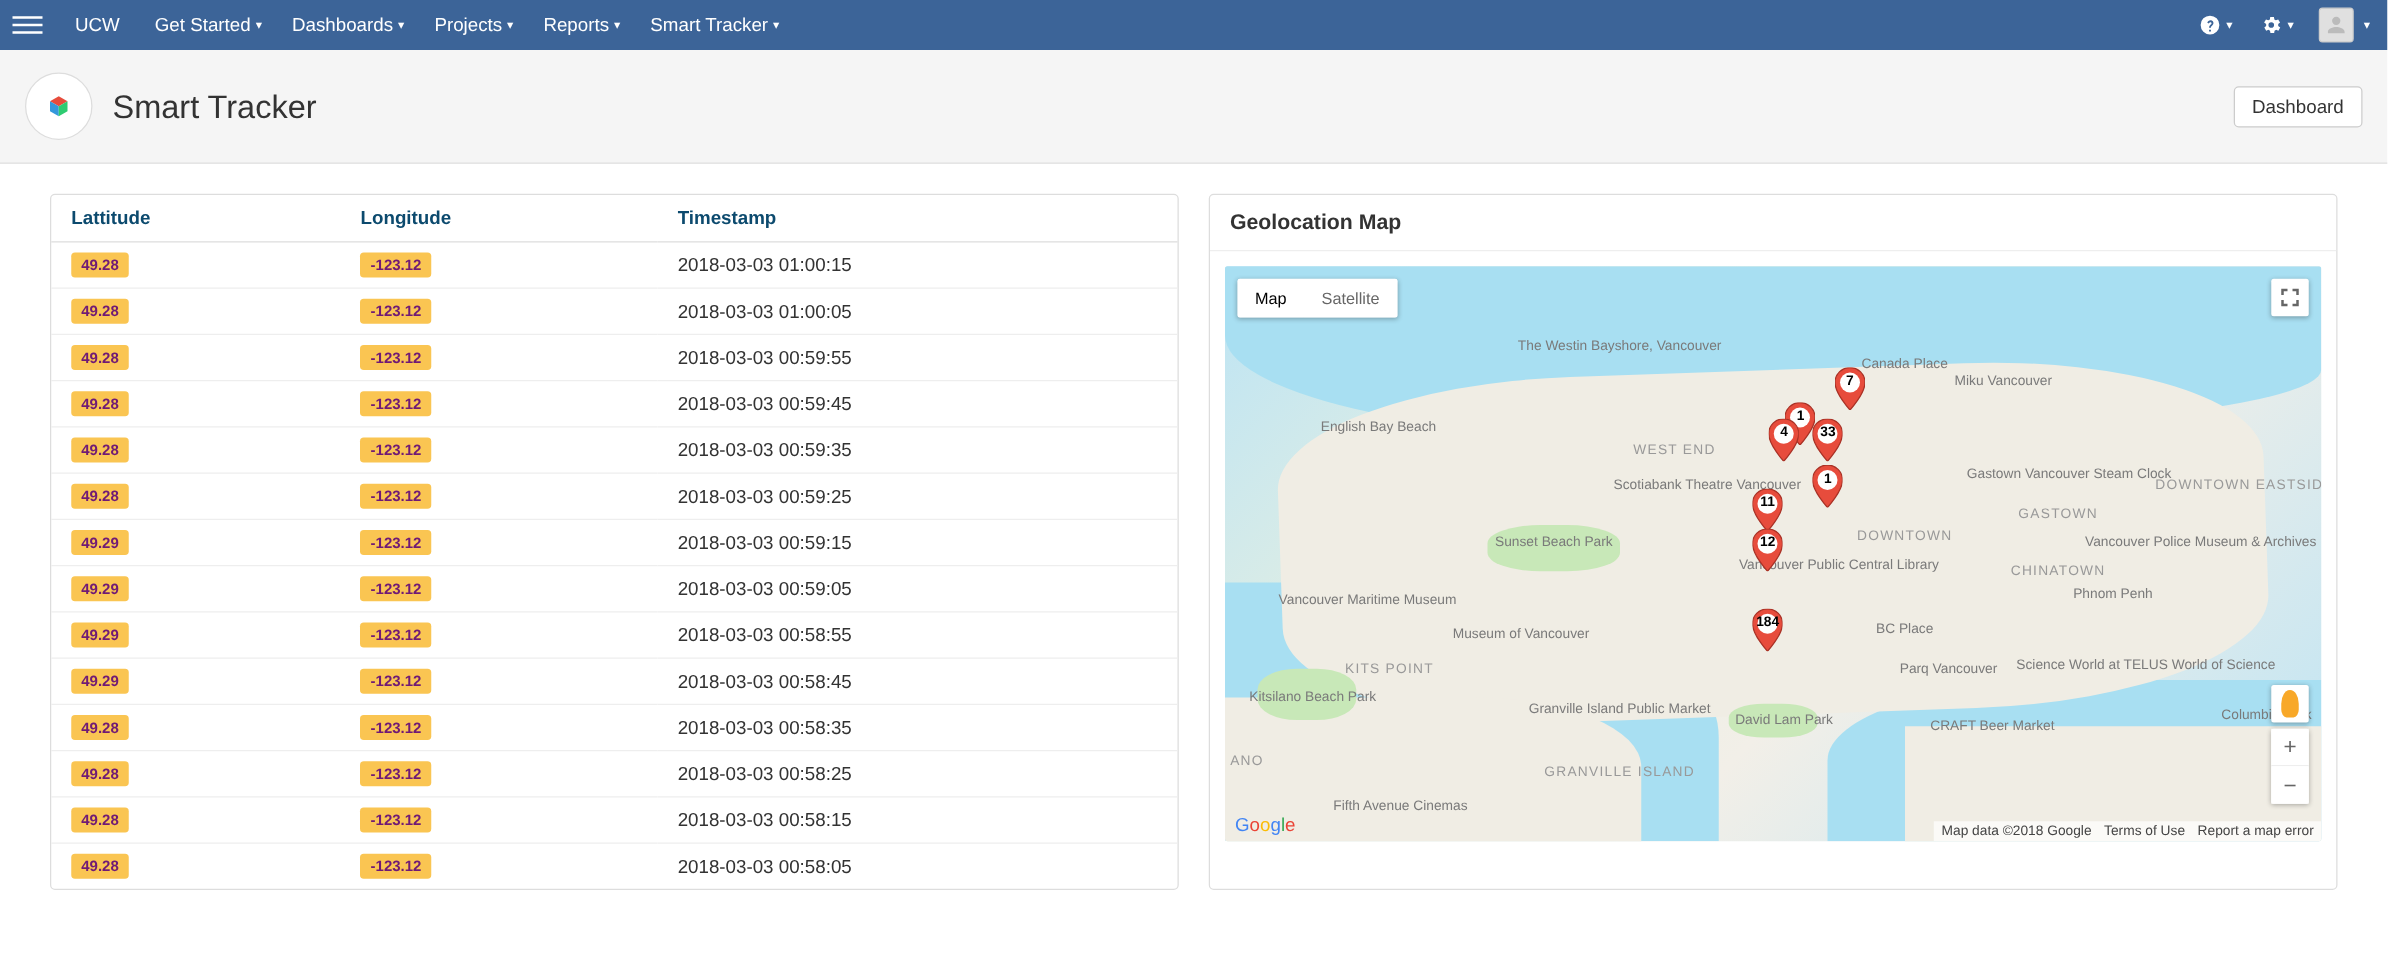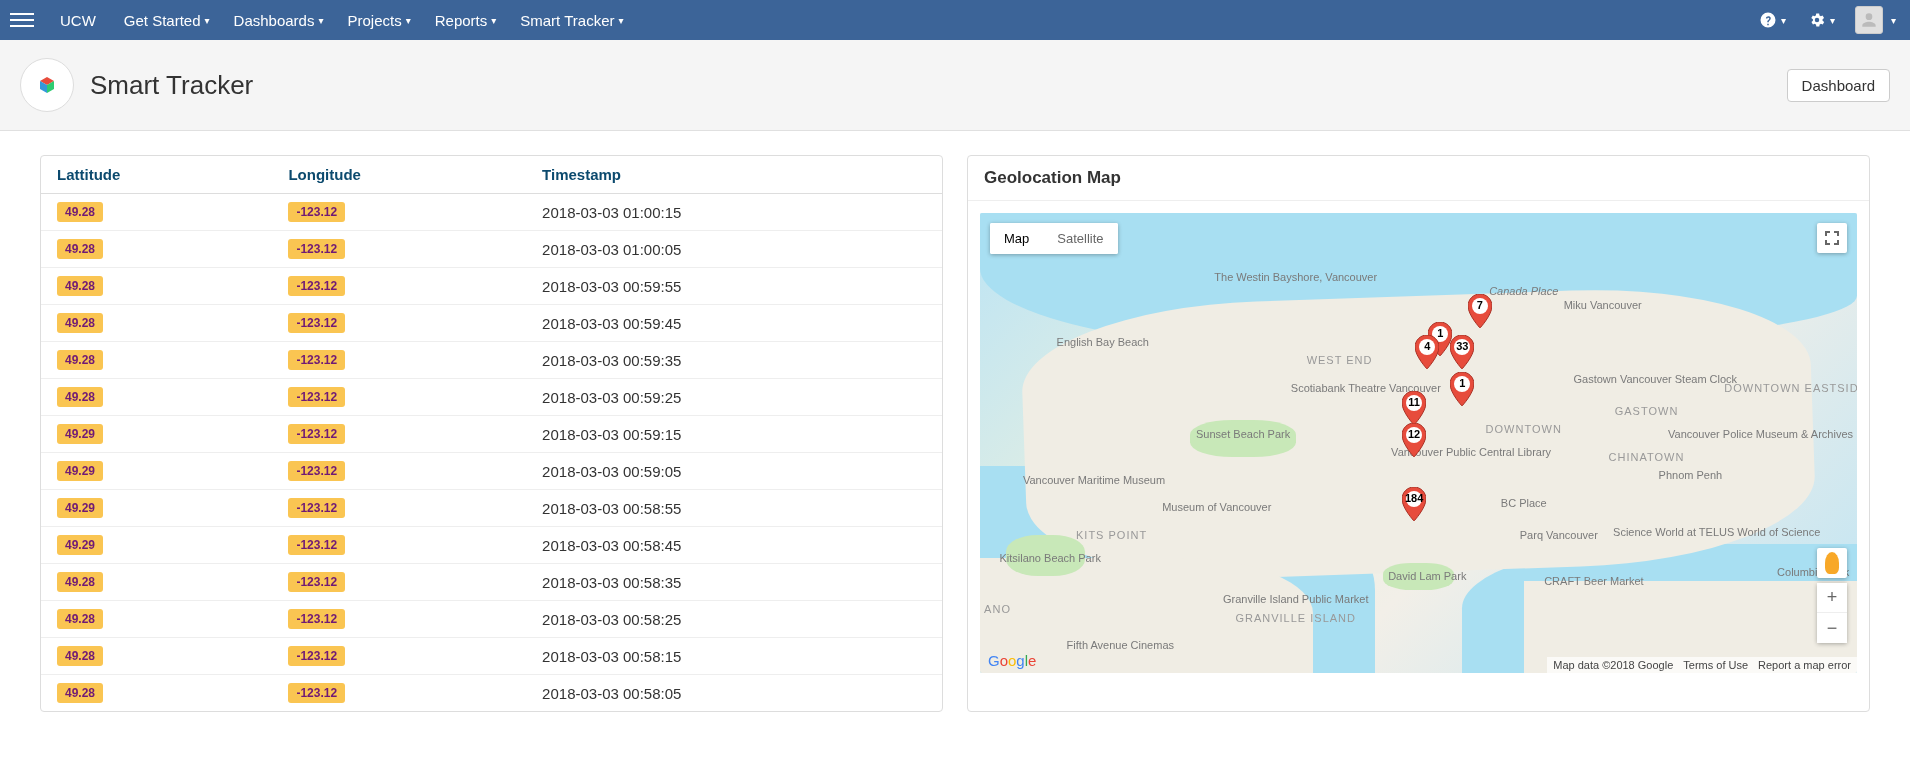--- a/index.html
+++ b/index.html
@@ -241,21 +241,21 @@
       <div class="water" style="left:55%;top:72%;width:45%;height:28%; border-radius:50% 0 0 0;"></div>
       <div class="land" style="left:5%;top:18%;width:90%;height:60%; transform:rotate(-2deg); border-radius:30%;"></div>
       <div class="land" style="left:0;top:75%;width:38%;height:30%; border-radius:0 40% 0 0;"></div>
       <div class="land" style="left:62%;top:80%;width:40%;height:25%;"></div>
       <div class="park" style="left:24%;top:45%;width:12%;height:8%;"></div>
       <div class="park" style="left:3%;top:70%;width:9%;height:9%;"></div>
       <div class="park" style="left:46%;top:76%;width:8%;height:6%;"></div>
 
       <div id="map-labels">
           <div class="map-label " style="left: 36%; top: 14%;">The Westin Bayshore, Vancouver</div>
-          <div class="map-label " style="left: 62%; top: 17%; font-style: italic;">Canada Place</div>
+          <div class="map-label " style="left: 62%; top: 17%;">Canada Place</div>
           <div class="map-label " style="left: 71%; top: 20%;">Miku Vancouver</div>
           <div class="map-label " style="left: 14%; top: 28%;">English Bay Beach</div>
           <div class="map-label area" style="left: 41%; top: 32%;">WEST END</div>
           <div class="map-label " style="left: 44%; top: 38%;">Scotiabank Theatre Vancouver</div>
           <div class="map-label " style="left: 77%; top: 36%;">Gastown Vancouver Steam Clock</div>
           <div class="map-label area" style="left: 93%; top: 38%;">DOWNTOWN EASTSIDE</div>
           <div class="map-label area" style="left: 76%; top: 43%;">GASTOWN</div>
           <div class="map-label " style="left: 30%; top: 48%;">Sunset Beach Park</div>
           <div class="map-label area" style="left: 62%; top: 47%;">DOWNTOWN</div>
           <div class="map-label " style="left: 56%; top: 52%;">Vancouver Public Central Library</div>
@@ -263,21 +263,21 @@
           <div class="map-label area" style="left: 76%; top: 53%;">CHINATOWN</div>
           <div class="map-label " style="left: 81%; top: 57%;">Phnom Penh</div>
           <div class="map-label " style="left: 13%; top: 58%;">Vancouver Maritime Museum</div>
           <div class="map-label " style="left: 27%; top: 64%;">Museum of Vancouver</div>
           <div class="map-label " style="left: 62%; top: 63%;">BC Place</div>
           <div class="map-label " style="left: 84%; top: 66%; margin-top: 15px;">Science World at TELUS World of Science</div>
           <div class="map-label area" style="left: 15%; top: 70%;">KITS POINT</div>
           <div class="map-label " style="left: 66%; top: 70%;">Parq Vancouver</div>
           <div class="map-label area" style="left: 98%; top: 70%; margin-left: 46px;">STRA</div>
           <div class="map-label " style="left: 8%; top: 75%;">Kitsilano Beach Park</div>
-          <div class="map-label " style="left: 36%; top: 77%; margin-top: 32px;">Granville Island Public Market</div>
+          <div class="map-label " style="left: 36%; top: 77%;">Granville Island Public Market</div>
           <div class="map-label " style="left: 51%; top: 79%;">David Lam Park</div>
           <div class="map-label " style="left: 70%; top: 80%;">CRAFT Beer Market</div>
           <div class="map-label " style="left: 95%; top: 78%;">Columbia Park</div>
           <div class="map-label area" style="left: 2%; top: 86%;">ANO</div>
           <div class="map-label area" style="left: 36%; top: 88%;">GRANVILLE ISLAND</div>
           <div class="map-label " style="left: 16%; top: 94%;">Fifth Avenue Cinemas</div>
         </div>
       <div id="map-markers">
           <div class="marker" style="left: 57%; top: 25%;"><svg viewBox="0 0 24 34">
               <path fill="#e74c3c" stroke="#a93226" stroke-width="1" d="M12 0C5.4 0 0 5.4 0 12c0 9 12 22 12 22s12-13 12-22C24 5.4 18.6 0 12 0z"></path>

